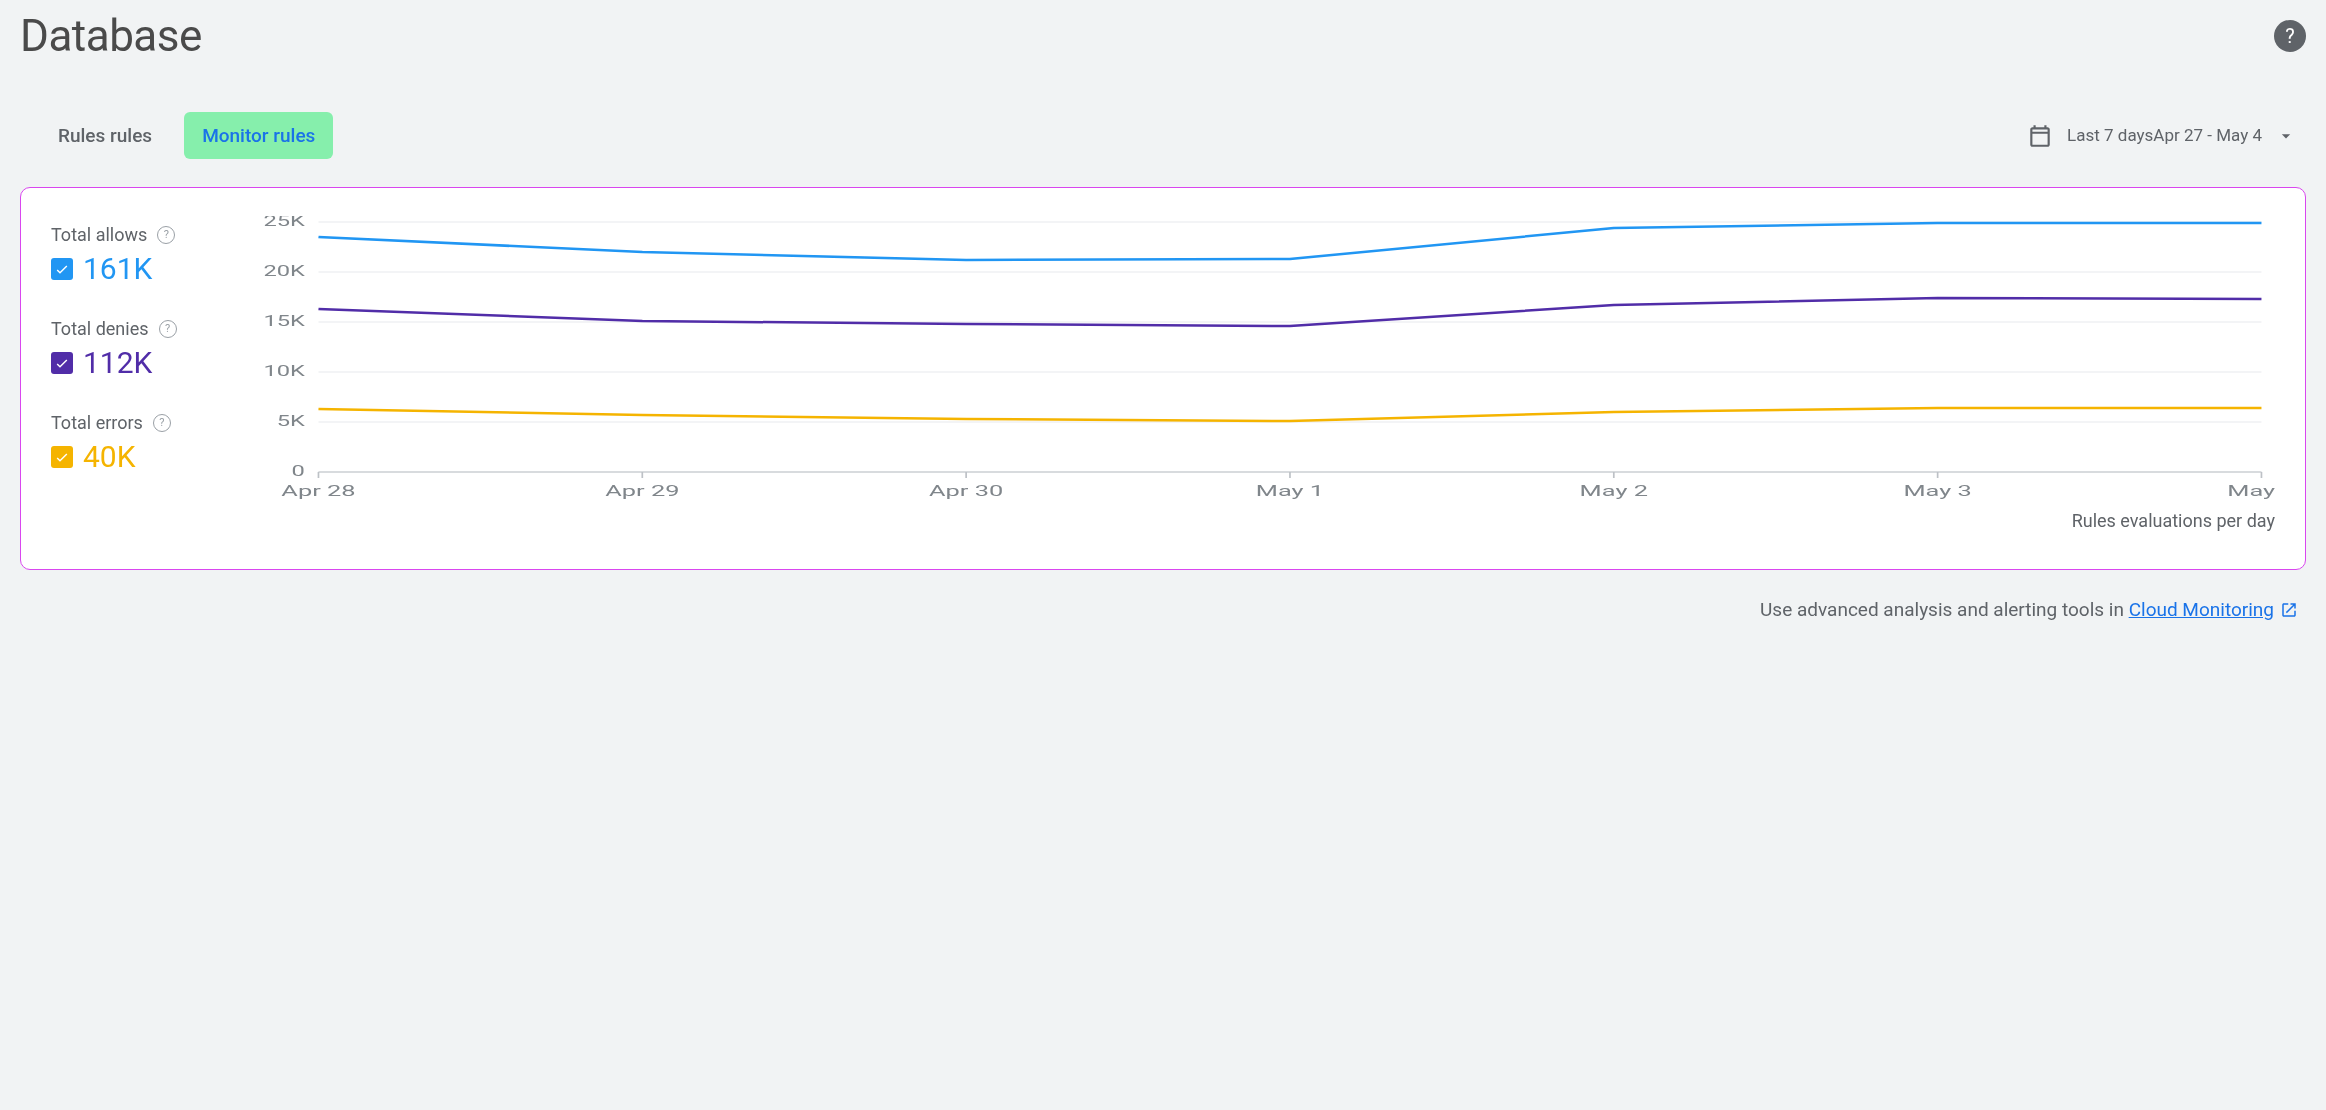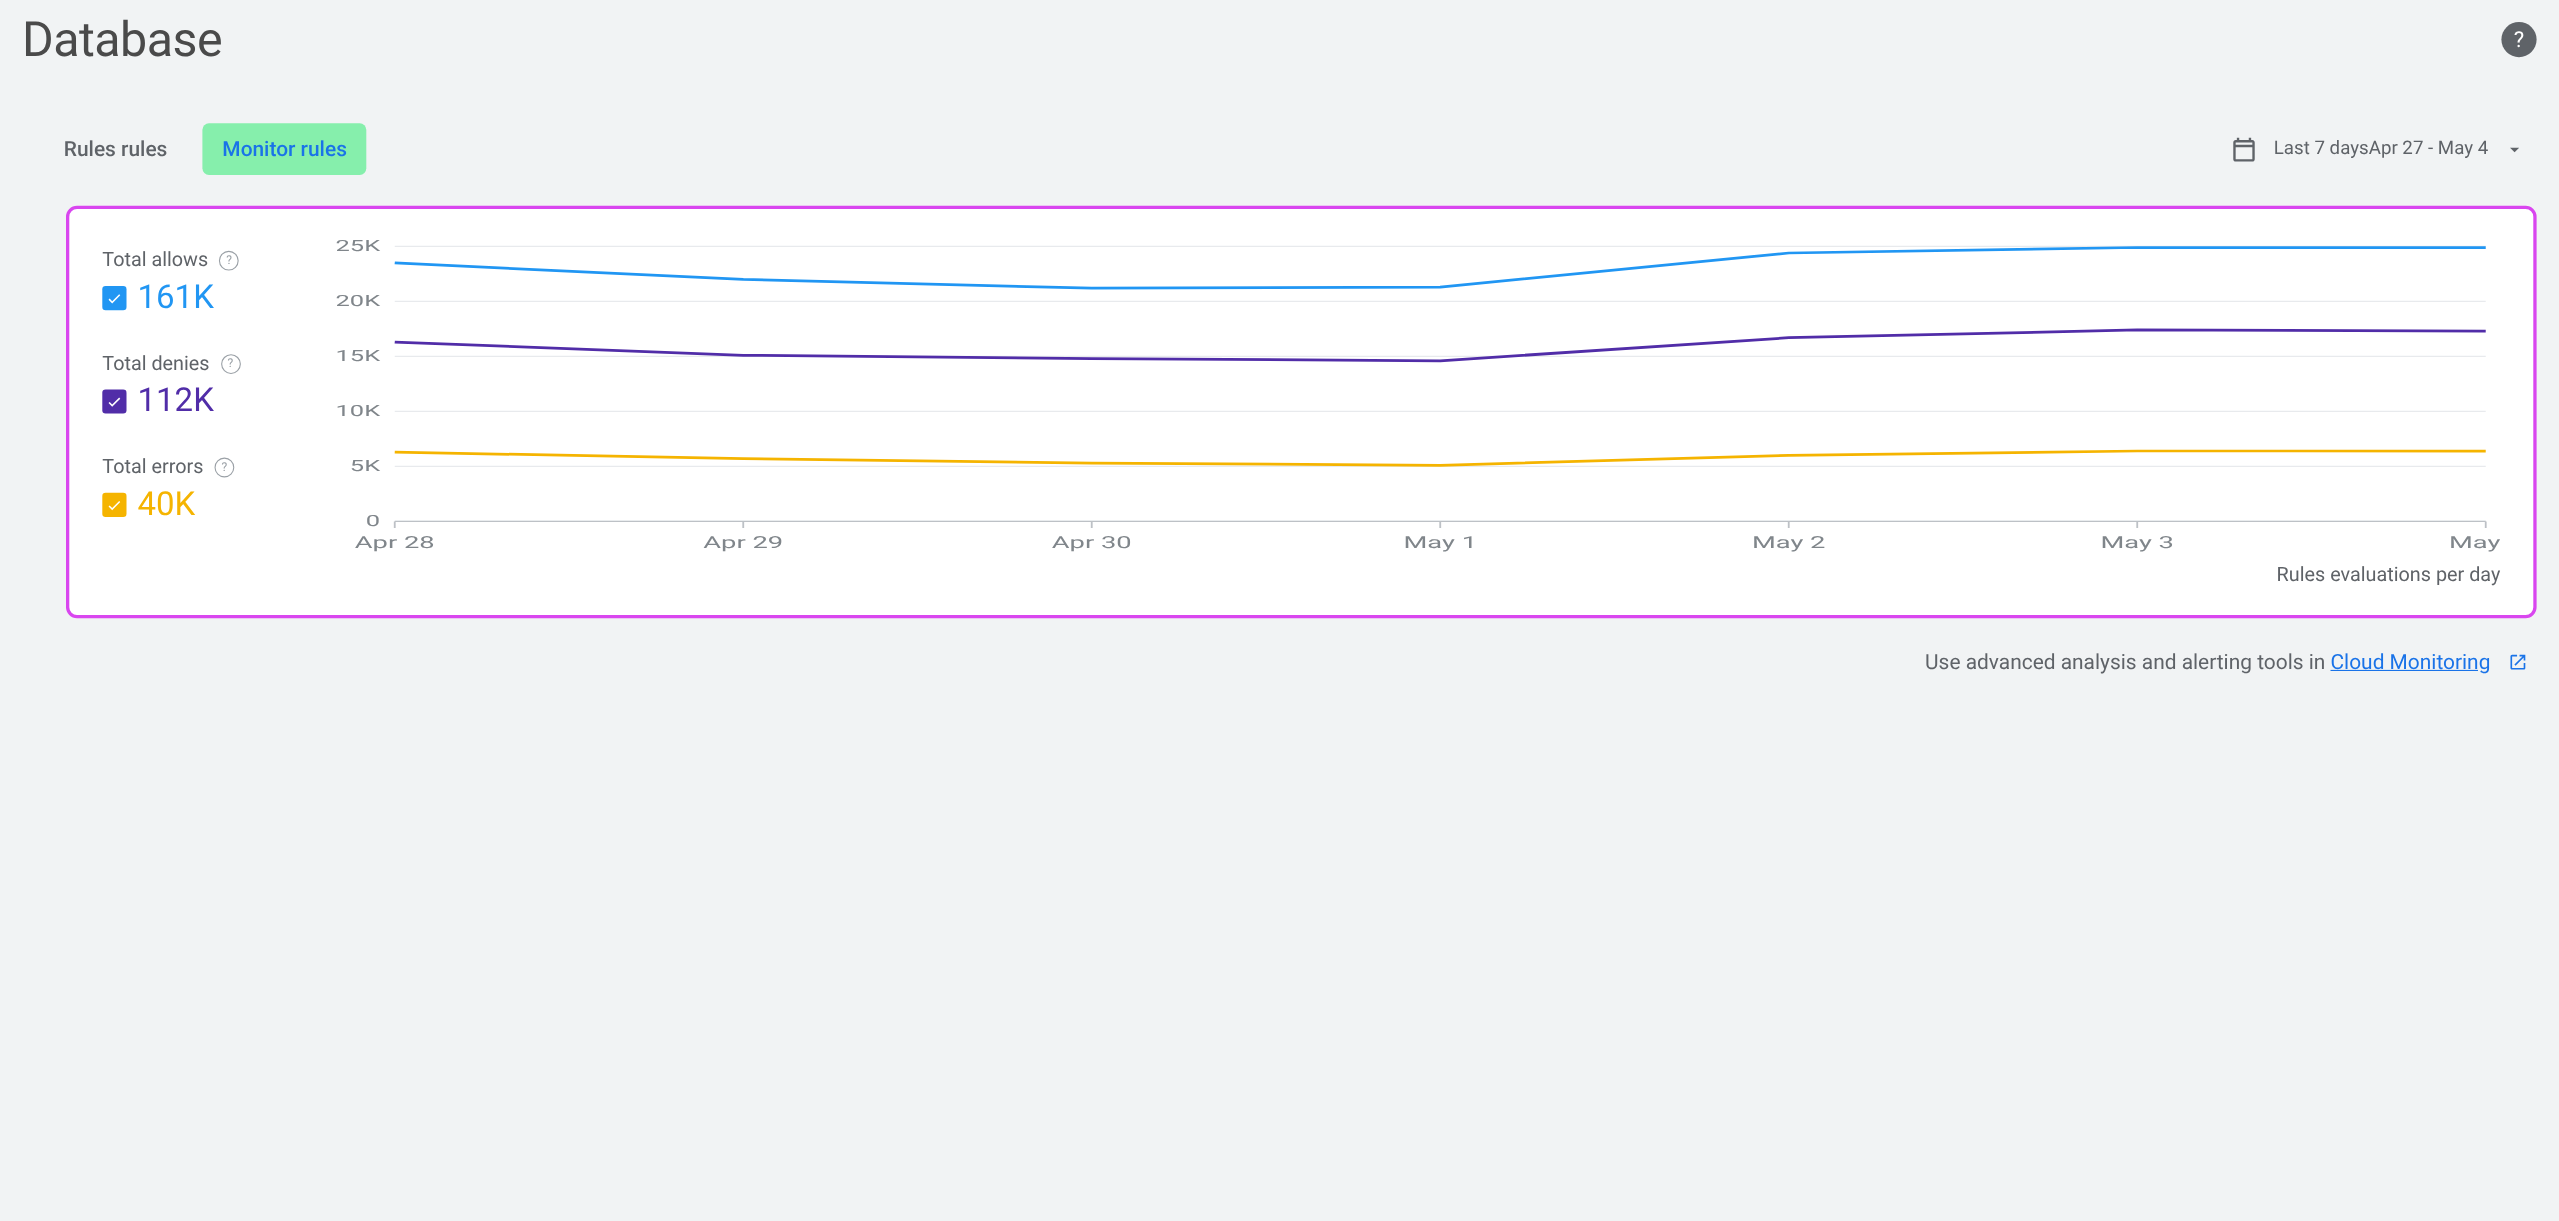--- a/index.html
+++ b/index.html
@@ -21,42 +21,42 @@
   .primary-tab.active::after { content: ""; position: absolute; left: 0; right: 0; bottom: -1px; height: 3px; background: #1a73e8; border-radius: 3px 3px 0 0; }
 
   .sub-controls { display: flex; align-items: center; margin-top: 50px; margin-bottom: 28px; padding: 0 10px 0 20px; }
   .sub-tabs { display: flex; gap: 14px; }
   .sub-tab { padding: 12px 18px; font-size: 19px; font-weight: 500; border-radius: 6px; color: #5f6368; cursor: pointer; }
   .sub-tab.active { background: #86efac; color: #1a73e8; }
 
   .date-picker { margin-left: auto; display: flex; align-items: center; gap: 14px; color: #5f6368; cursor: pointer; }
   .date-picker .texts { display: flex; line-height: 1.25; font-size: 17px; }
 
-  .card { background: #fff; border: 3px solid #d946ef; border-radius: 10px; padding: 28px 30px 26px 30px; margin-left: 40px; }
+  .card { background: #fff; border: 1px solid #d946ef; border-radius: 10px; padding: 28px 30px 38px 30px; }
   .card-body { display: flex; gap: 18px; }
 
   .legend { width: 175px; flex: 0 0 auto; display: flex; flex-direction: column; gap: 32px; padding-top: 8px; }
   .legend-item .row1 { display: flex; align-items: center; gap: 10px; font-size: 18px; color: #5f6368; }
   .legend-item .row2 { display: flex; align-items: center; gap: 10px; margin-top: 6px; }
   .legend-item .value { font-size: 30px; font-weight: 400; }
   .legend .cb { width: 22px; height: 22px; border-radius: 3px; display: inline-flex; align-items: center; justify-content: center; color: #fff; }
   .legend .cb svg { width: 16px; height: 16px; }
   .info-ic { width: 18px; height: 18px; border: 1.5px solid #9aa0a6; border-radius: 50%; display: inline-flex; align-items: center; justify-content: center; font-size: 11px; color: #9aa0a6; }
 
   .chart-wrap { flex: 1; position: relative; }
   .chart-svg { width: 100%; height: 290px; display: block; }
   .grid-line { stroke: #e8eaed; stroke-width: 1; }
   .axis-line { stroke: #bdc1c6; stroke-width: 1; }
   .tick-y { font-size: 14px; fill: #80868b; }
   .tick-x { font-size: 15px; fill: #80868b; text-anchor: middle; }
   .series-line { fill: none; stroke-width: 2.5; }
   .x-label { text-align: right; font-size: 18px; color: #5f6368; margin-top: 4px; }
 
   .footer-link-row { text-align: right; margin-top: 28px; font-size: 19px; color: #5f6368; padding-right: 8px; }
-  .footer-link-row a { color: #1a73e8; text-decoration: underline; display: inline-flex; align-items: center; gap: 16px; cursor: pointer; }
+  .footer-link-row a { color: #1a73e8; text-decoration: underline; display: inline-flex; align-items: center; gap: 6px; cursor: pointer; }
   .ext-icon { width: 18px; height: 18px; }
 </style>
 </head>
 <body>
 
 <div class="page">
 
   <div class="header-row">
     <h1 class="page-title">Database</h1>
     <div class="help-btn">

